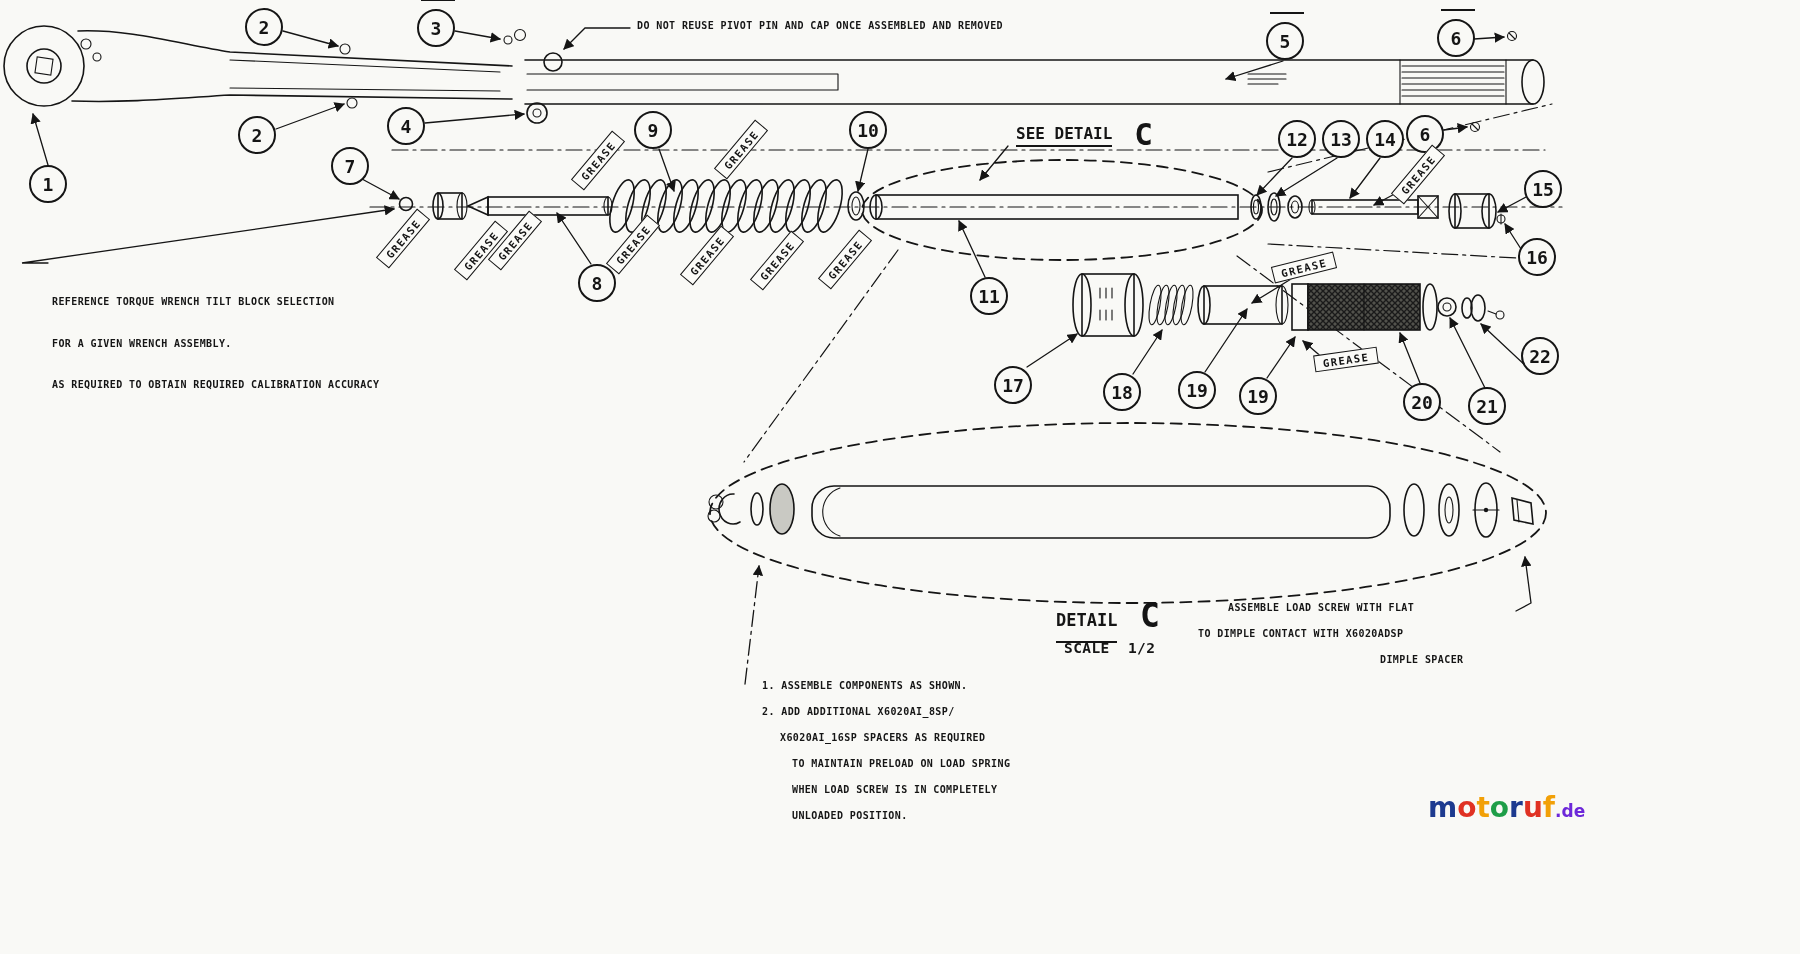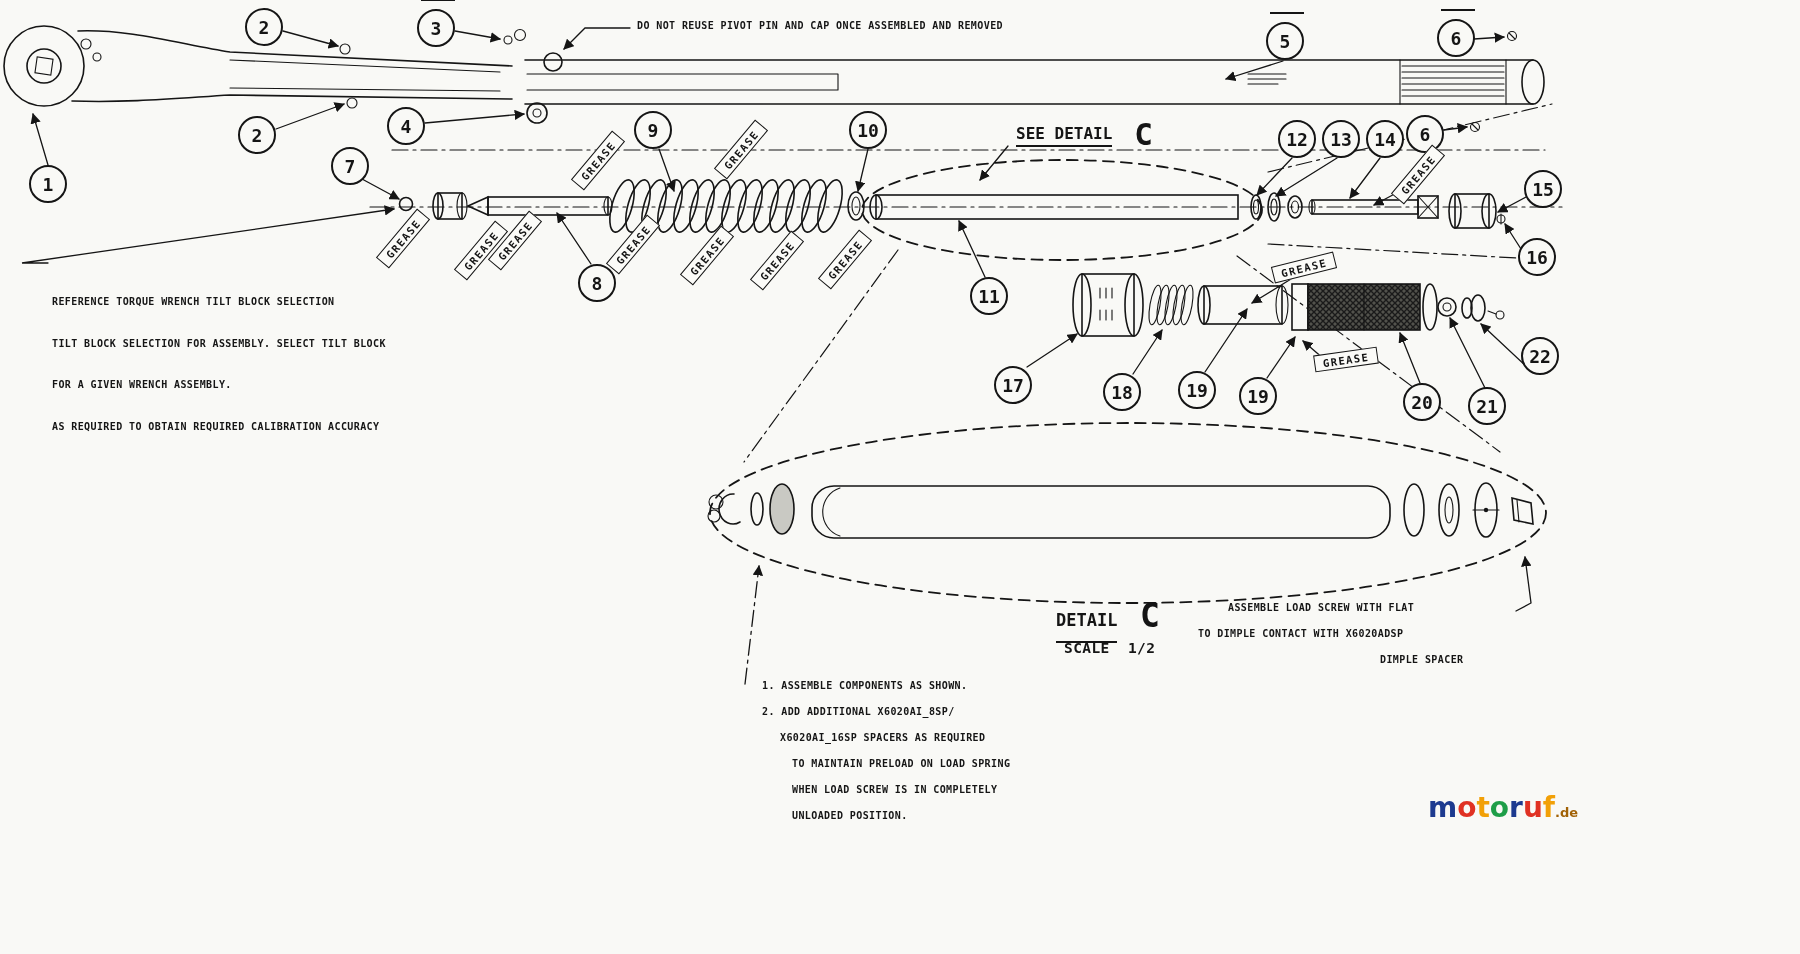--- a/index.html
+++ b/index.html
@@ -21,21 +21,21 @@
           box-sizing:border-box;}
   .note-line{line-height:19.5px;}
   .see-detail{position:absolute;left:1016px;top:124px;display:flex;align-items:flex-start;}
   .see-detail .lbl{font-size:16px;font-weight:700;border-bottom:2.2px solid #151515;padding-bottom:2px;}
   .see-detail .letter{font-size:31px;font-weight:600;margin-left:22px;margin-top:-8px;}
   .detail-cap{position:absolute;left:1056px;top:610px;}
   .detail-cap .lbl{font-size:17px;font-weight:700;border-bottom:2.6px solid #151515;padding-bottom:11px;}
   .detail-cap .letter{position:absolute;left:84px;top:-14px;font-size:33px;font-weight:600;}
   .wm{position:absolute;left:1428px;top:791px;display:flex;align-items:baseline;
       font-family:"DejaVu Sans",sans-serif;font-weight:700;font-size:28px;letter-spacing:0;}
-  .wm .de{font-size:13px;color:#a16207;font-weight:600;}
+  .wm .de{font-size:17px;color:#6d28d9;font-weight:600;}
   .c1{color:#1d3a8f}.c2{color:#e03123}.c3{color:#f2a007}.c4{color:#1e9e48}
 </style>
 </head>
 <body>
 
 <div id="page">
 
   <svg width="1800" height="954" viewBox="0 0 1800 954">
     <defs>
       <marker id="arr" viewBox="0 0 10 10" refX="9" refY="5" markerWidth="8" markerHeight="8" orient="auto-start-reverse">
@@ -268,21 +268,20 @@
 
   <div class="txt" style="left:637px;top:20px;">DO NOT REUSE PIVOT PIN AND CAP ONCE ASSEMBLED AND REMOVED</div>
 
   <div class="see-detail">
     <span class="lbl">SEE DETAIL</span>
     <span class="letter">C</span>
   </div>
 
   <div class="txt" style="left:52px;top:270px;">
     <div class="note-line">REFERENCE TORQUE WRENCH TILT BLOCK SELECTION</div>
-    <div class="note-line">TILT BLOCK SELECTION FOR ASSEMBLY. SELECT TILT BLOCK</div>
     <div class="note-line">FOR A GIVEN WRENCH ASSEMBLY.</div>
     <div class="note-line">AS REQUIRED TO OBTAIN REQUIRED CALIBRATION ACCURACY</div>
   </div>
 
   <div class="detail-cap">
     <span class="lbl">DETAIL</span>
     <span class="letter">C</span>
   </div>
   <div class="txt" style="left:1064px;top:640px;font-size:14.5px;">SCALE  1/2</div>
 

